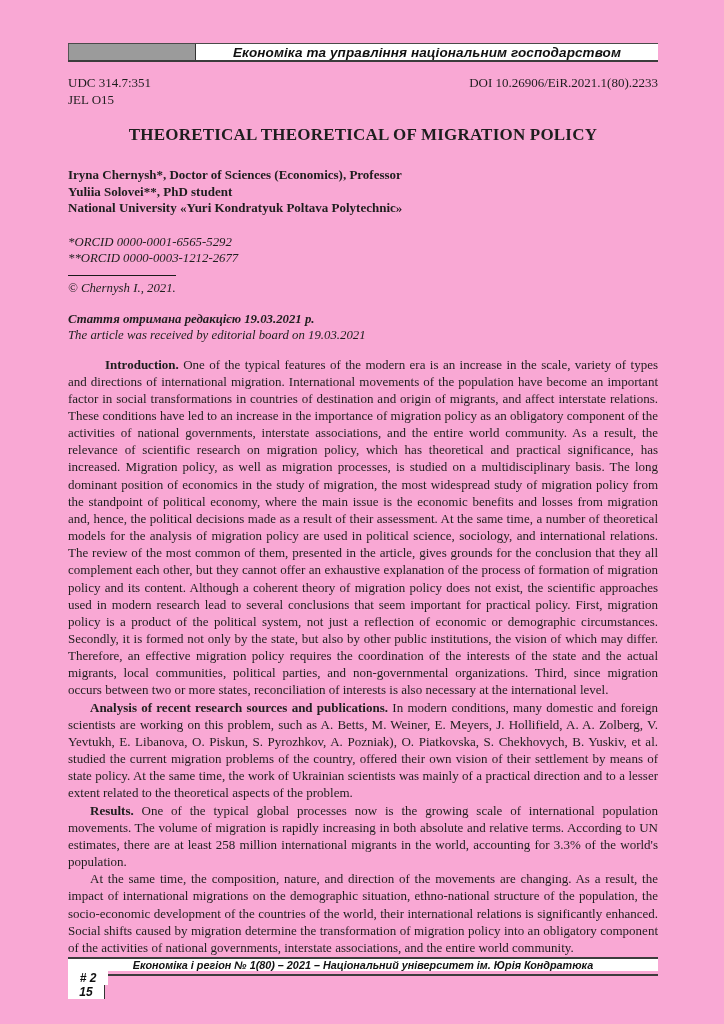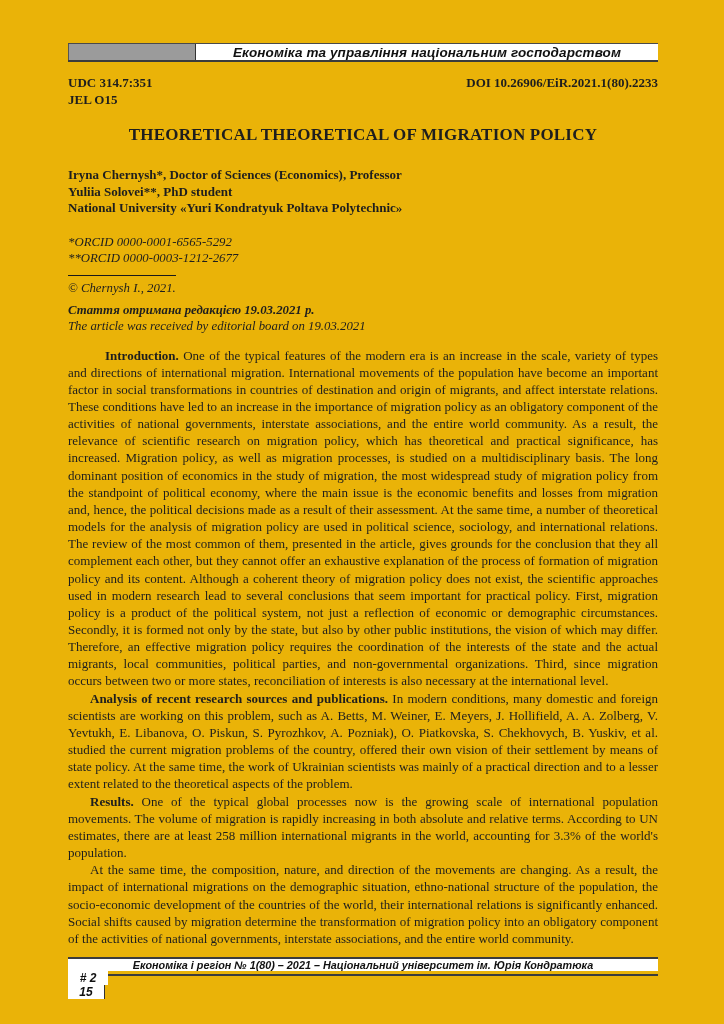--- a/index.html
+++ b/index.html
@@ -1,20 +1,20 @@
 <!DOCTYPE html>
 <html><head>
 <meta charset="utf-8">
 <style>
   * { margin:0; padding:0; box-sizing:border-box; }
   html,body { background:#e9e9e9; }
   .page {
     position:relative;
     width:724px; height:1024px;
-    background:#eab308;
+    background:#f9a8d4;
     color:#1e1e1e;
     font-family:"Liberation Serif", serif;
     overflow:hidden;
     margin:0 auto;
   }
   .content { margin:0 66px 0 68px; }
 
   
   .band {
     display:flex; align-items:stretch;
@@ -42,30 +42,30 @@
     font-size:10.8px; background:#fff; white-space:nowrap;
   }
   .f-cell {
     display:flex; align-items:center; justify-content:center;
     font-size:12px; background:#fff;
   }
   .fg1 { width:36px; } .fg2 { width:26px; } .fg3 { width:26px; }
   .fc1 { width:40px; } .fc2 { width:37px; border-right:1.5px solid #333; }
 
   
-  .meta-row { margin-top:13px; display:flex; justify-content:space-between; font-size:13px; line-height:16.5px;font-weight:bold; }
+  .meta-row { margin-top:13px; display:flex; justify-content:space-between; font-size:13px; line-height:16.5px; }
   .title {
     margin-top:17px; text-align:center;
     font-size:17px; font-weight:bold; letter-spacing:.2px;
   }
   .authors { margin-top:22px; text-align:left; font-weight:bold; font-size:13px; line-height:16.5px; }
   .orcid { margin-top:17px; font-style:italic; font-size:12.8px; line-height:16px; }
   .divider { margin-top:9px; width:108px; border-top:1.5px solid #1a1a1a; }
   .copyright { margin-top:4px; font-style:italic; font-size:12.8px; line-height:16px; }
-  .received { margin-top:6px; font-style:italic; font-size:12.8px; line-height:16px; }
+  .received { margin-top:15px; font-style:italic; font-size:12.8px; line-height:16px; }
   .bold-line { font-weight:bold; }
 
   
   .body { margin-top:13px; font-size:13px; line-height:17.15px; text-align:justify; }
   .p { text-indent:22px; }
   .p-first { text-indent:37px; }
   .p b { font-weight:bold; }
 </style>
 </head>
 <body>

